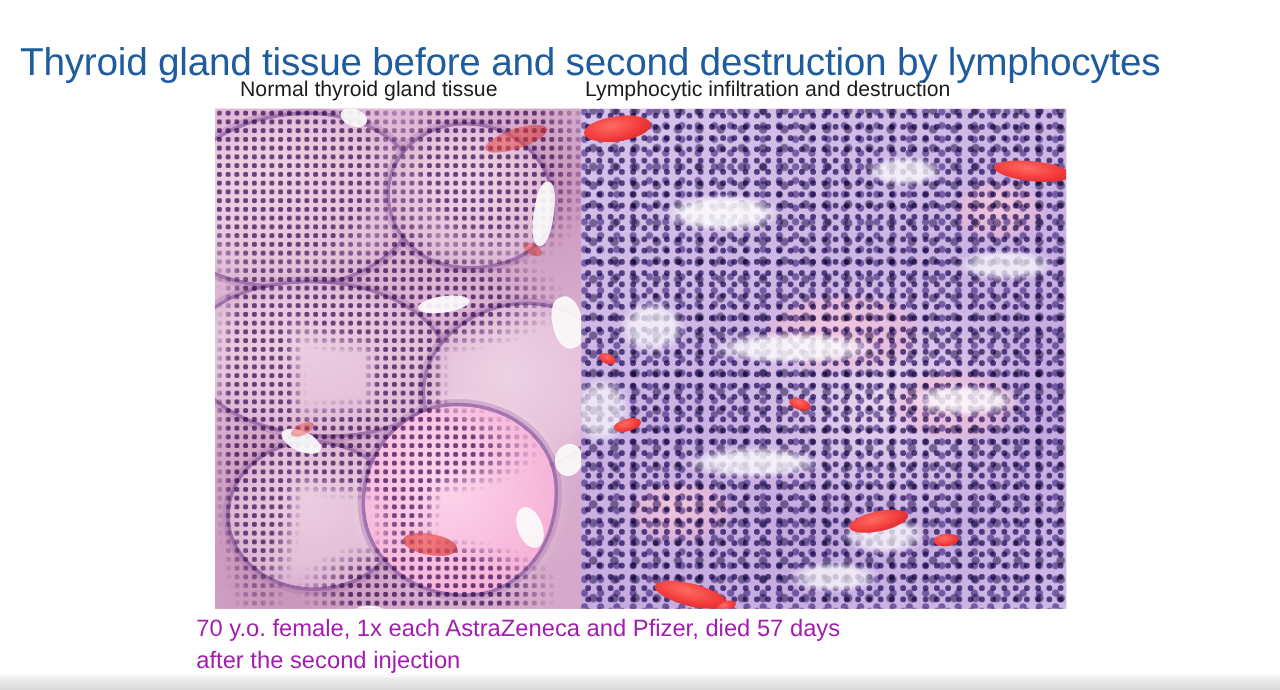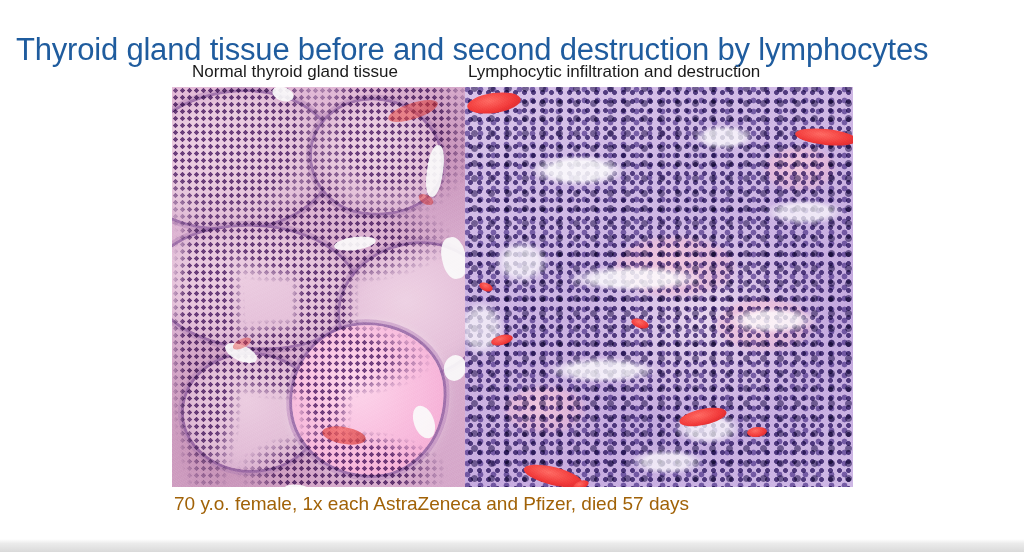--- a/index.html
+++ b/index.html
@@ -260,26 +260,26 @@
     opacity: .22;
     background-image:
       repeating-linear-gradient(37deg, rgba(0,0,0,.10) 0 1px, rgba(255,255,255,.10) 1px 2px),
       repeating-linear-gradient(113deg, rgba(0,0,0,.08) 0 1px, rgba(255,255,255,.08) 1px 2px);
     mix-blend-mode: overlay;
   }
 
   
   .caption {
     position: absolute;
-    left: 174px;
+    left: 157px;
     top: 491px;
     width: 720px;
     font-size: 19px;
     line-height: 25px;
-    color: #a16207;
+    color: #a21caf;
   }
 
   
   .bottom-band {
     position: absolute;
     left: 0; right: 0; bottom: 0;
     height: 13px;
     background: linear-gradient(180deg, #ffffff 0%, #ebebeb 35%, #e2e2e2 70%, #d9d9d9 100%);
   }
 </style>
@@ -351,16 +351,17 @@
       <div class="vessel" style="left:14px;top:196px;width:14px;height:8px;transform:rotate(22deg);"></div>
       <div class="vessel" style="left:108px;top:394px;width:16px;height:8px;transform:rotate(-20deg);"></div>
 
       <div class="grain"></div>
     </div>
 
   </div>
 
   <div class="caption">
     <div>70 y.o. female, 1x each AstraZeneca and Pfizer, died 57 days</div>
+    <div>after the second injection</div>
   </div>
 
   <div class="bottom-band"></div>
 </div>
 
 </body></html>

